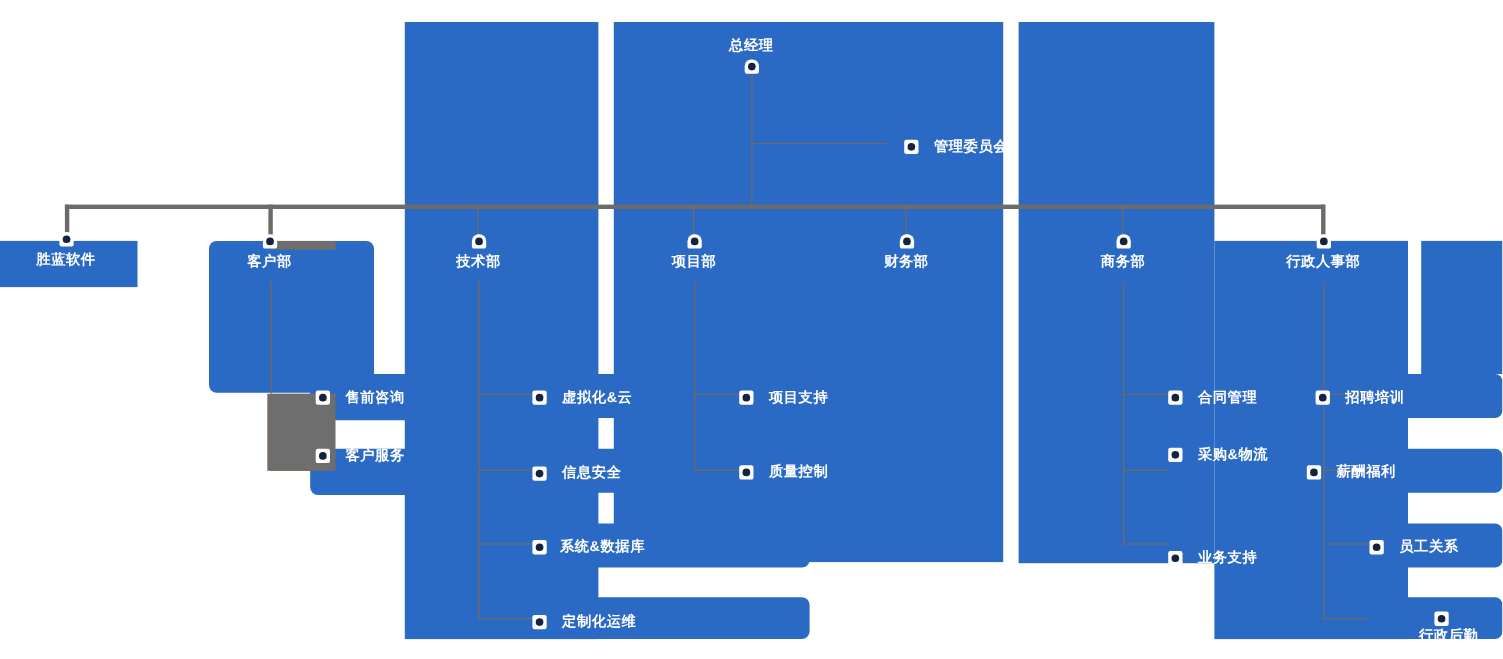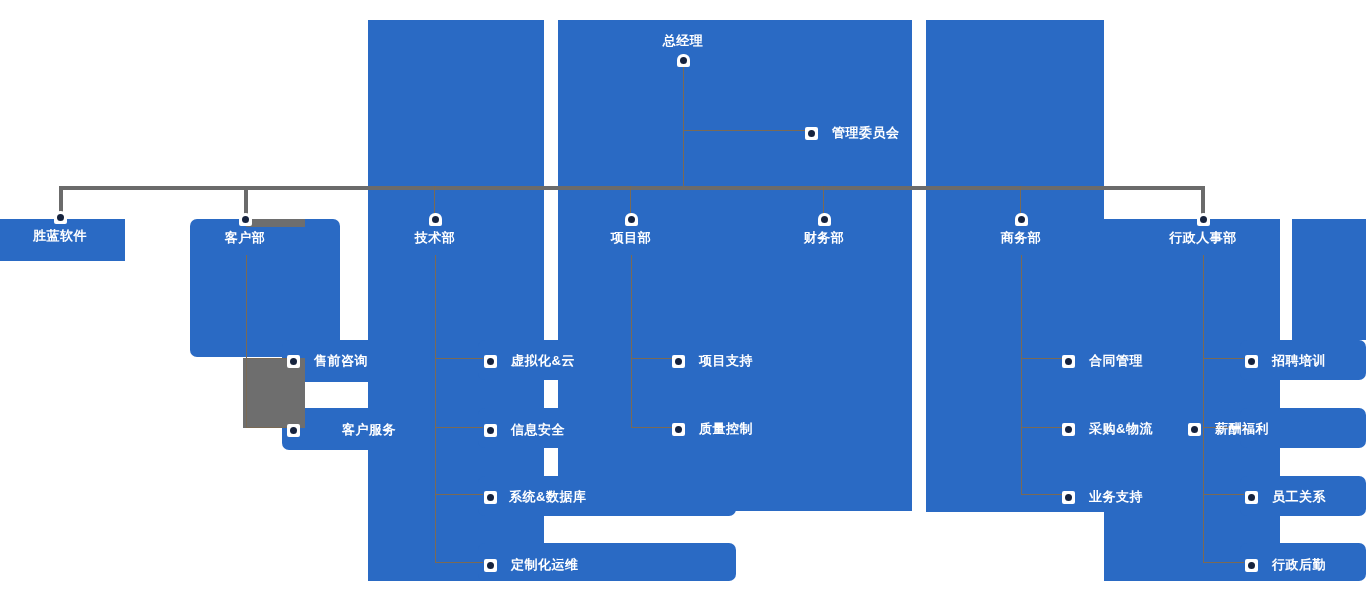--- a/index.html
+++ b/index.html
@@ -179,21 +179,21 @@
     <div class="node stacked" style="left:45px; top:211px; width:30px;">
       <span class="marker round-top"></span>
       <span class="node-label">胜蓝软件</span>
     </div>
 
     <div class="node stacked" style="left:660px; top:29px; width:46px; flex-direction:column-reverse;">
       <span class="marker round-top" style="margin-top:4px;"></span>
       <span class="node-label">总经理</span>
     </div>
 
-    <div class="node inline" style="left:805px; top:124px;">
+    <div class="node inline" style="left:822px; top:124px;">
       <span class="marker"></span>
       <span class="node-label">管理委员会</span>
     </div>
 
     <div class="node stacked" style="left:219px; top:213px; width:52px;justify-content:center;">
       <span class="marker round-top"></span>
       <span class="node-label">客户部</span>
     </div>
 
     <div class="node stacked" style="left:409px; top:213px; width:52px;">
@@ -218,21 +218,21 @@
 
     <div class="node stacked" style="left:1170px; top:213px; width:66px;">
       <span class="marker round-top"></span>
       <span class="node-label">行政人事部</span>
     </div>
 
     <div class="node inline" style="left:287px; top:352px;">
       <span class="marker"></span>
       <span class="node-label">售前咨询</span>
     </div>
-    <div class="node inline" style="left:287px; top:421px;gap:28px;">
+    <div class="node inline" style="left:287px; top:405px;">
       <span class="marker"></span>
       <span class="node-label">客户服务</span>
     </div>
 
     <div class="node inline" style="left:484px; top:352px;">
       <span class="marker"></span>
       <span class="node-label">虚拟化&amp;云</span>
     </div>
     <div class="node inline" style="left:484px; top:421px;">
       <span class="marker"></span>
@@ -253,40 +253,40 @@
     </div>
     <div class="node inline" style="left:672px; top:420px;font-family:Liberation Serif, serif;">
       <span class="marker"></span>
       <span class="node-label">质量控制</span>
     </div>
 
     <div class="node inline" style="left:1062px; top:352px;">
       <span class="marker"></span>
       <span class="node-label">合同管理</span>
     </div>
-    <div class="node inline" style="left:1062px; top:420px;align-items:center;">
+    <div class="node inline" style="left:1062px; top:404px;align-items:center;">
       <span class="marker"></span>
       <span class="node-label">采购&amp;物流</span>
     </div>
-    <div class="node inline" style="left:1062px; top:488px;">
+    <div class="node inline" style="left:1062px; top:498px;">
       <span class="marker"></span>
       <span class="node-label">业务支持</span>
     </div>
 
-    <div class="node inline" style="left:1245px; top:352px;">
+    <div class="node inline" style="left:1196px; top:352px;">
       <span class="marker"></span>
       <span class="node-label">招聘培训</span>
     </div>
     <div class="node inline" style="left:1188px; top:420px;">
       <span class="marker"></span>
       <span class="node-label">薪酬福利</span>
     </div>
     <div class="node inline" style="left:1245px; top:488px;">
       <span class="marker"></span>
       <span class="node-label">员工关系</span>
     </div>
-    <div class="node inline" style="left:1245px; top:556px;">
+    <div class="node inline" style="left:1276px; top:556px;flex-direction:column;">
       <span class="marker"></span>
       <span class="node-label">行政后勤</span>
     </div>
 
   </div>
 </div>
 
 </body></html>

